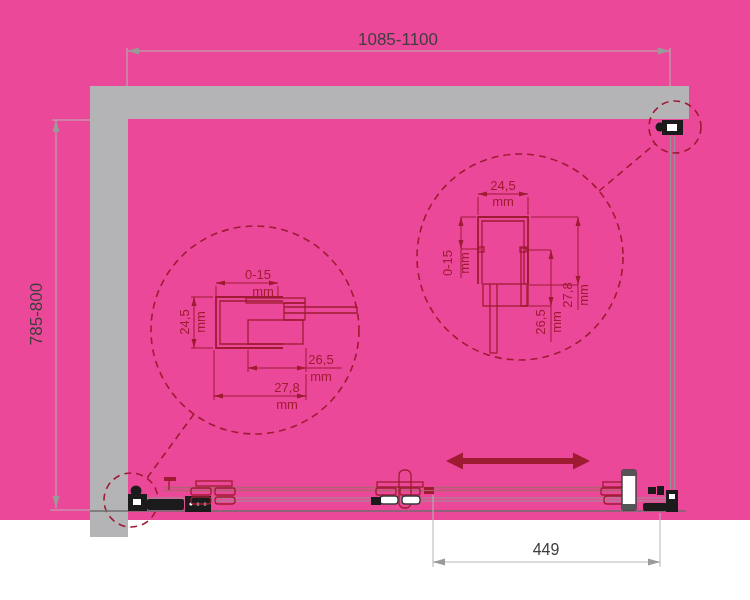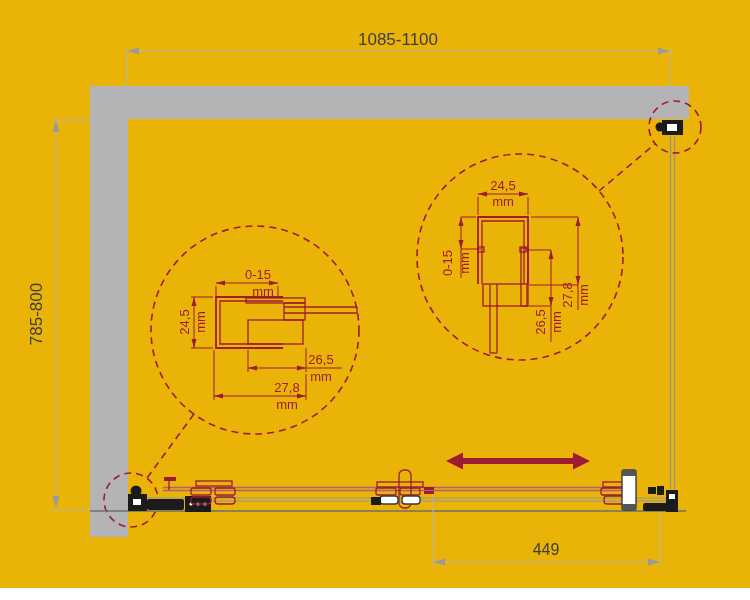--- a/index.html
+++ b/index.html
@@ -1,16 +1,16 @@
 <!DOCTYPE html>
 <html><head>
 <meta charset="utf-8">
 <style>
   html,body{margin:0;padding:0;background:#ffffff;width:750px;height:600px;overflow:hidden;}
-  .drawing-wrap{width:750px;height:588px;position:relative;background:#eab308;}
+  .drawing-wrap{width:750px;height:520px;position:relative;background:#ec4899;}
   svg{display:block;font-family:"Liberation Sans", sans-serif;}
   text{fill:#3e3e3e;}
   .dim-main{font-size:17px;fill:#3e3e3e;}
   .dim-travel{font-size:16px;fill:#3e3e3e;}
   .detail-txt{font-size:13px;fill:#9e1b32;}
   .wall{fill:#b4b4b7;stroke:none;}
   .dimline{stroke:#b5b5b5;stroke-width:1;fill:none;}
   .dimarrow{fill:#9a9a9a;stroke:none;}
   .m-dash{stroke:#9e1b32;stroke-width:1.6;fill:none;stroke-dasharray:7 5;}
   .m-dim{stroke:#9e1b32;stroke-width:1;fill:none;}

